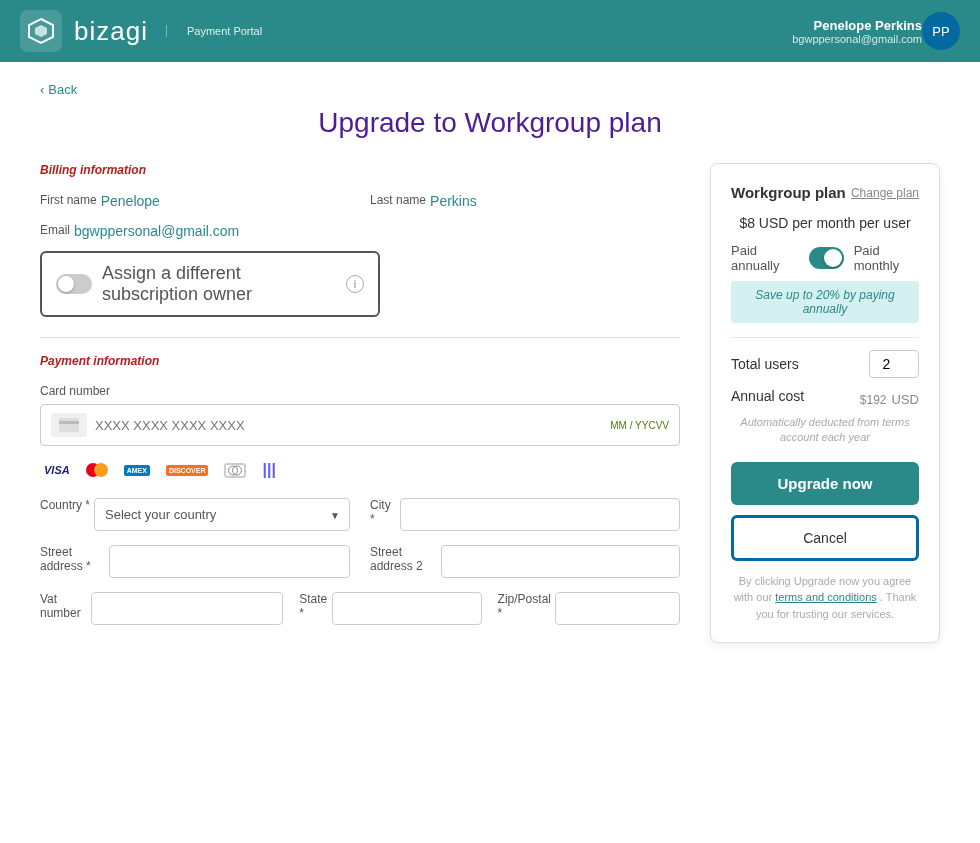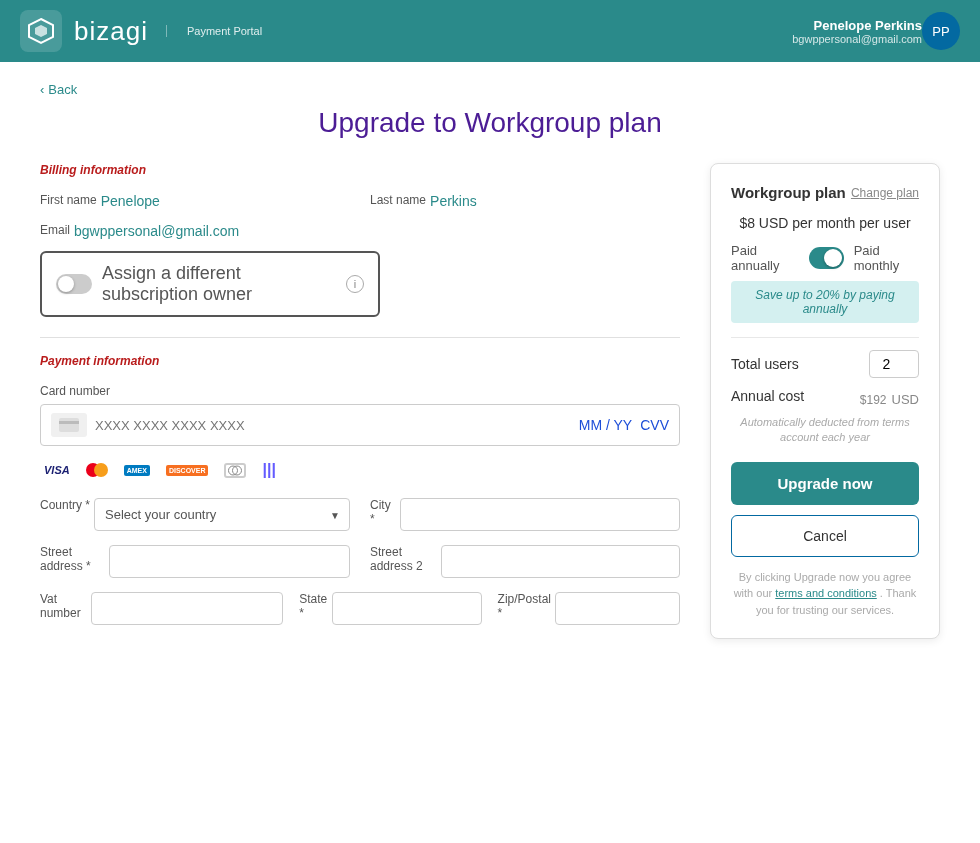--- a/index.html
+++ b/index.html
@@ -221,23 +221,23 @@
     }
     .card-number-input {
       flex: 1;
       border: none;
       outline: none;
       font-size: 13px;
       color: #bbb;
     }
     .card-extras {
       display: flex;
-      gap: 8px;
-      color: #1d4ed8;
-      font-size: 14px;
+      gap: 0;
+      color: #4d7c0f;
+      font-size: 10px;
     }
 
     .card-logos {
       display: flex;
       align-items: center;
       gap: 8px;
       margin-bottom: 16px;
     }
 
     .card-logo {
@@ -426,21 +426,21 @@
       font-size: 15px;
       font-weight: 600;
       cursor: pointer;
       margin-bottom: 10px;
     }
 
     .cancel-btn {
       width: 100%;
       background: white;
       color: #333;
-      border: 1px solid #0369a1;
+      border: 3px solid #0369a1;
       border-radius: 6px;
       padding: 12px;
       font-size: 14px;
       cursor: pointer;
       margin-bottom: 12px;
     }
 
     .terms-note {
       font-size: 11px;
       color: #aaa;

